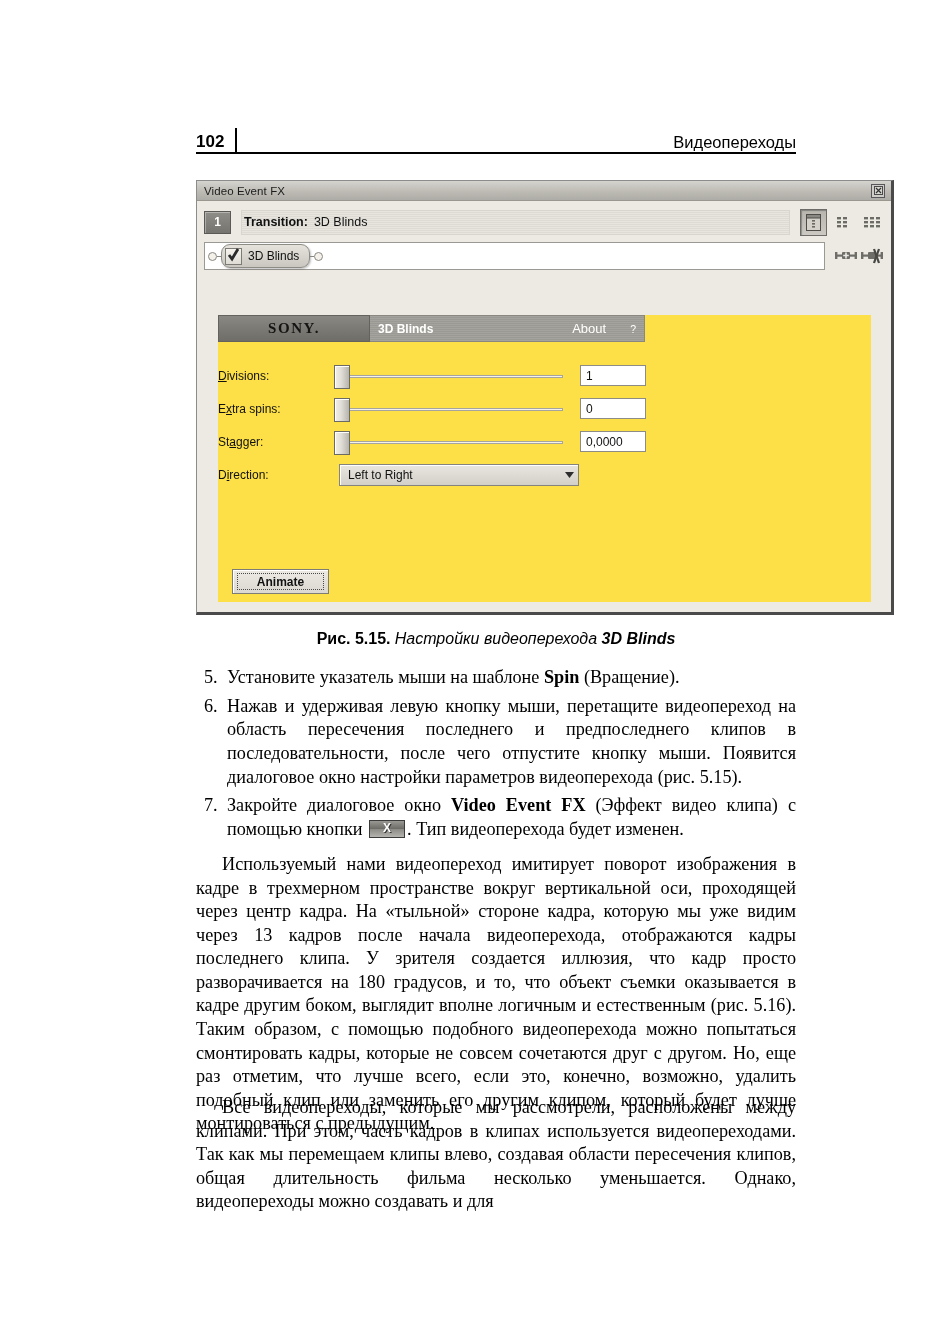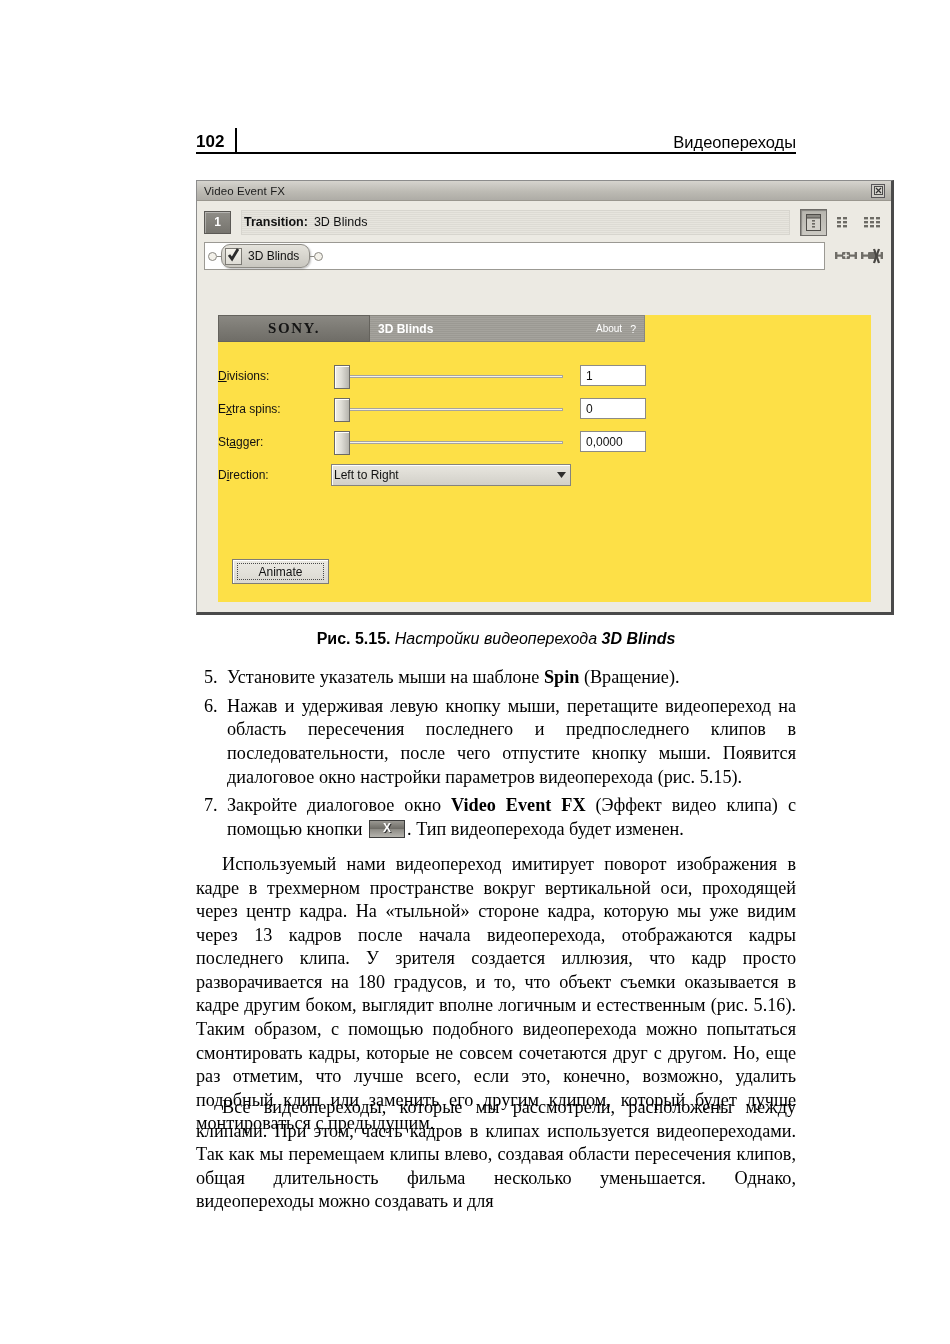--- a/index.html
+++ b/index.html
@@ -302,21 +302,21 @@
     border: 1px solid #89877f;
     border-left: none;
     box-sizing: border-box;
   }
   .plugin-name {
     font-size: 12px;
     font-weight: bold;
     color: #ffffff;
     flex: 1;
   }
-  .about-link { font-size: 10px; color: #ffffff; margin-right: 8px; }
+  .about-link { font-size: 13px; color: #ffffff; margin-right: 24px; }
   .help-link { font-size: 10.5px; color: #ffffff; }
 
   
   .params { position: absolute; left: 0; top: 44px; right: 8px; }
   .param-row { display: flex; align-items: center; height: 33px; }
   .param-label {
     width: 113px;
     font-size: 12px;
     color: #111;
   }
@@ -363,43 +363,44 @@
     box-sizing: border-box;
     font-size: 12px;
     color: #111;
     display: flex;
     align-items: center;
     padding-left: 5px;
   }
   .direction-combo {
     width: 240px;
     height: 22px;
-    margin-left: 0;
+    margin-left: 8px;
     background: linear-gradient(to bottom, #e8e6df, #d2d0c9);
     border: 1px solid #85837d;
     box-sizing: border-box;
     display: flex;
     align-items: center;
-    padding-left: 2px;
+    padding-left: 8px;
     box-shadow: inset 1px 1px 0 #fff;
   }
   .direction-value { flex: 1; font-size: 12px; color: #111; }
 
   .animate-btn {
     position: absolute;
     left: 14px;
-    bottom: 18px;
+    bottom: 8px;
     width: 95px;
     height: 23px;
     background: linear-gradient(to bottom, #eceae3, #dad8d1);
     border: 1px solid #7e7c76;
     box-shadow: inset 1px 1px 0 #fff;
     display: flex;
     align-items: center;
     justify-content: center;
+    font-weight: bold;
   }
   .animate-inner {
     border: 1px dotted #4a4a4a;
     width: 85px;
     height: 15px;
     display: flex;
     align-items: center;
     justify-content: center;
     font-size: 12px;
     color: #111;

